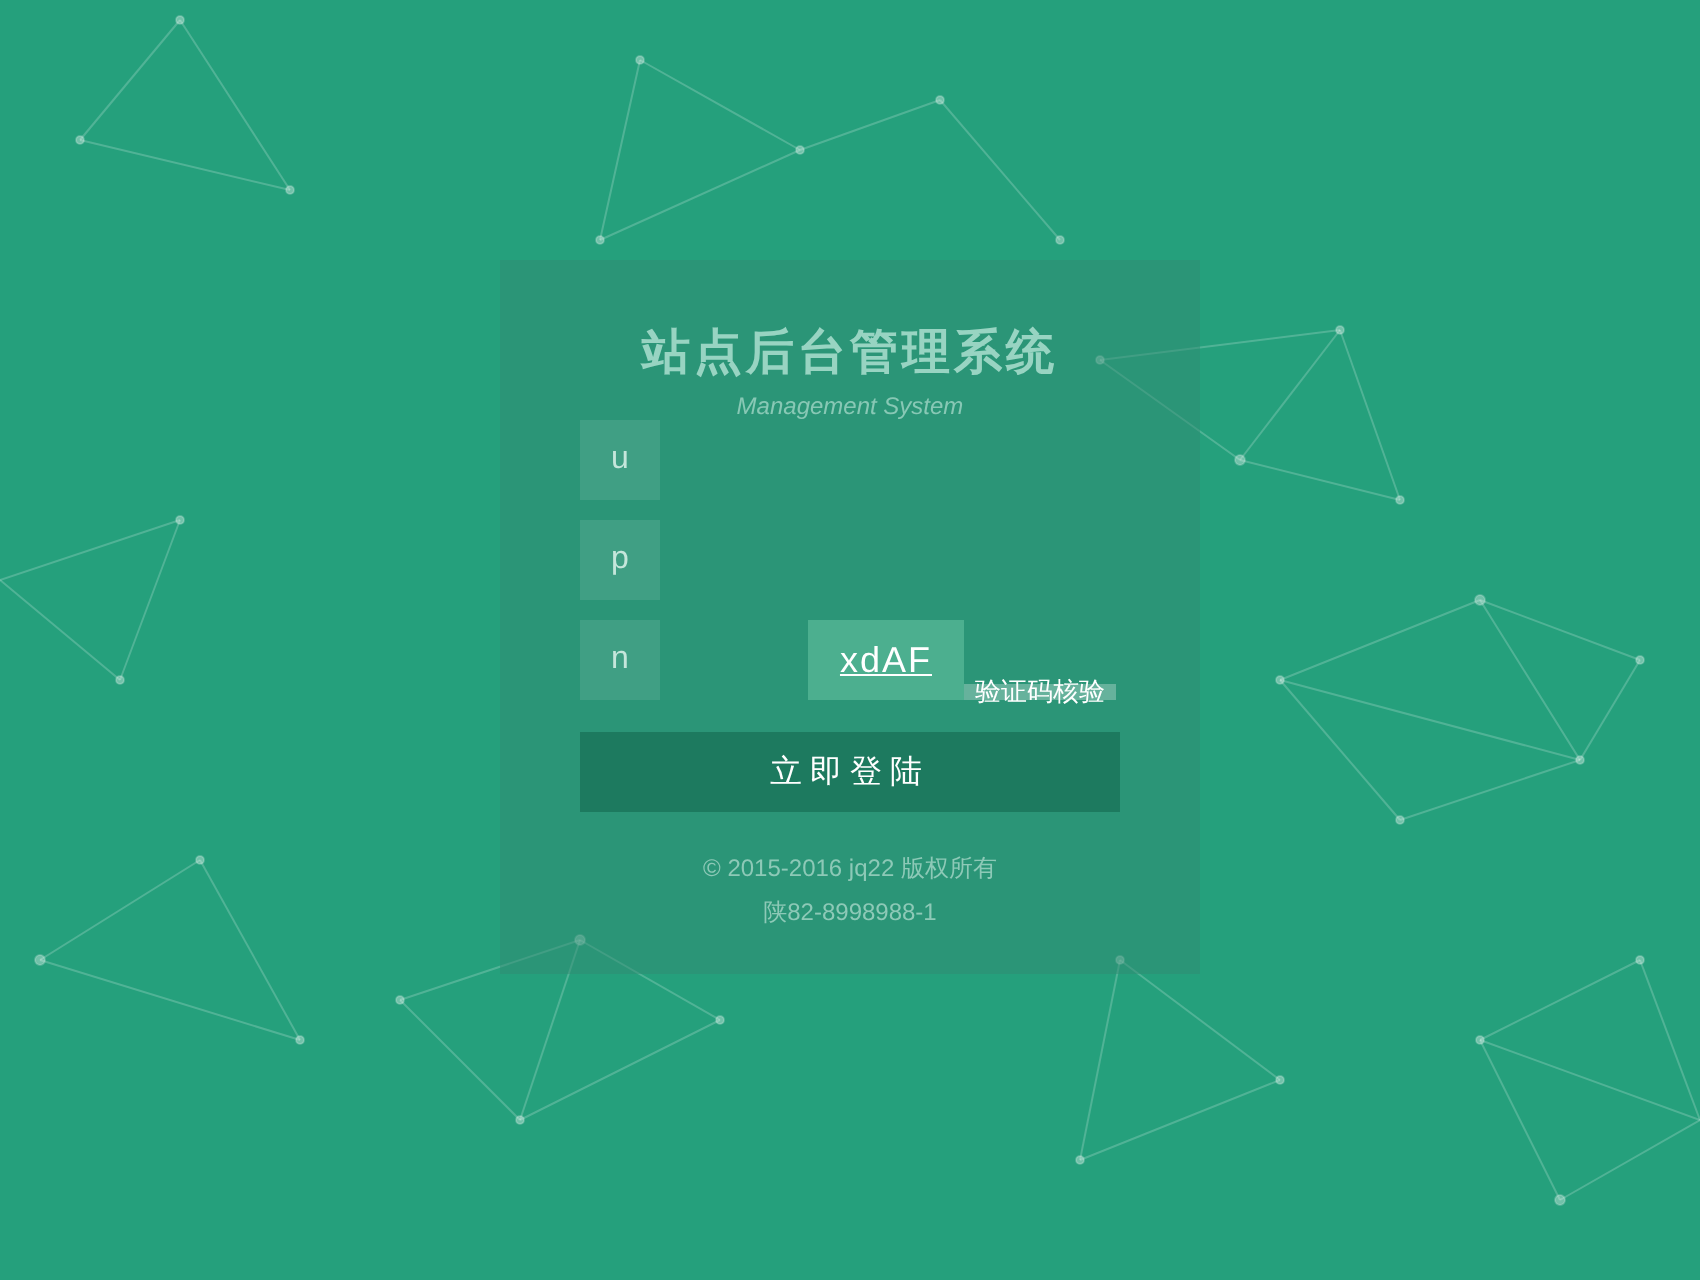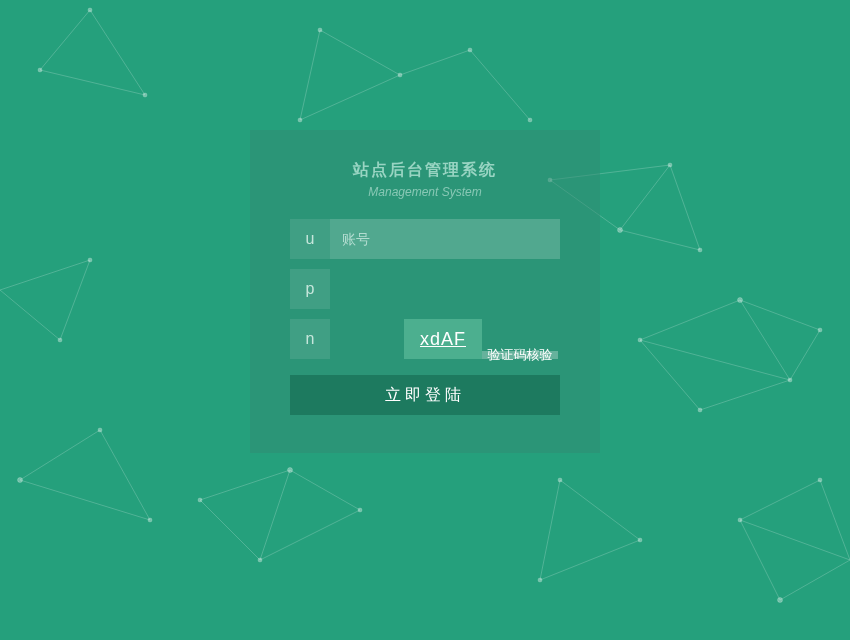--- a/index.html
+++ b/index.html
@@ -28,31 +28,30 @@
       top: 130px;
       left: 50%;
       transform: translateX(-50%);
       width: 350px;
       background: rgba(49, 138, 113, 0.5);
       padding: 30px 40px 20px 40px;
     }
     .title {
       text-align: center;
       color: #98d4c2;
-      font-size: 16px;
+      font-size: 24px;
       font-weight: bold;
       letter-spacing: 2px;
     }
     .subtitle {
       text-align: center;
       color: #88c8b5;
       font-size: 12px;
       font-style: italic;
       margin-top: 4px;
-      margin-bottom: 20px;
     }
     .input-row {
       display: flex;
       align-items: stretch;
       margin-bottom: 10px;
       height: 40px;
     }
     .input-icon {
       width: 40px;
       background: rgba(255, 255, 255, 0.1);
@@ -241,33 +240,34 @@
     <circle cx="780" cy="600" r="2.5"></circle>
   </g>
 </svg>
 
 <div class="login-container">
   <div class="title">站点后台管理系统</div>
   <div class="subtitle">Management System</div>
 
   <div class="input-row">
     <div class="input-icon">u</div>
-    <div class="input-box">
-      <input type="text" placeholder="账号" style="">
-    </div>
   </div>
 
   <div class="input-row">
     <div class="input-icon">p</div>
   </div>
 
   <div class="captcha-row">
     <div class="input-icon">n</div>
     <div class="captcha-input">
       <input type="text" placeholder="验证码" style="">
     </div>
     <div class="captcha-img">xdAF</div>
     <div class="captcha-verify">验证码核验</div>
   </div>
 
   <button class="login-btn">立即登陆</button>
 
+  <div class="footer-text">
+    <div>© 2015-2016 jq22 版权所有</div>
+    <div>陕82-8998988-1</div>
+  </div>
 </div>
 
 </body></html>

